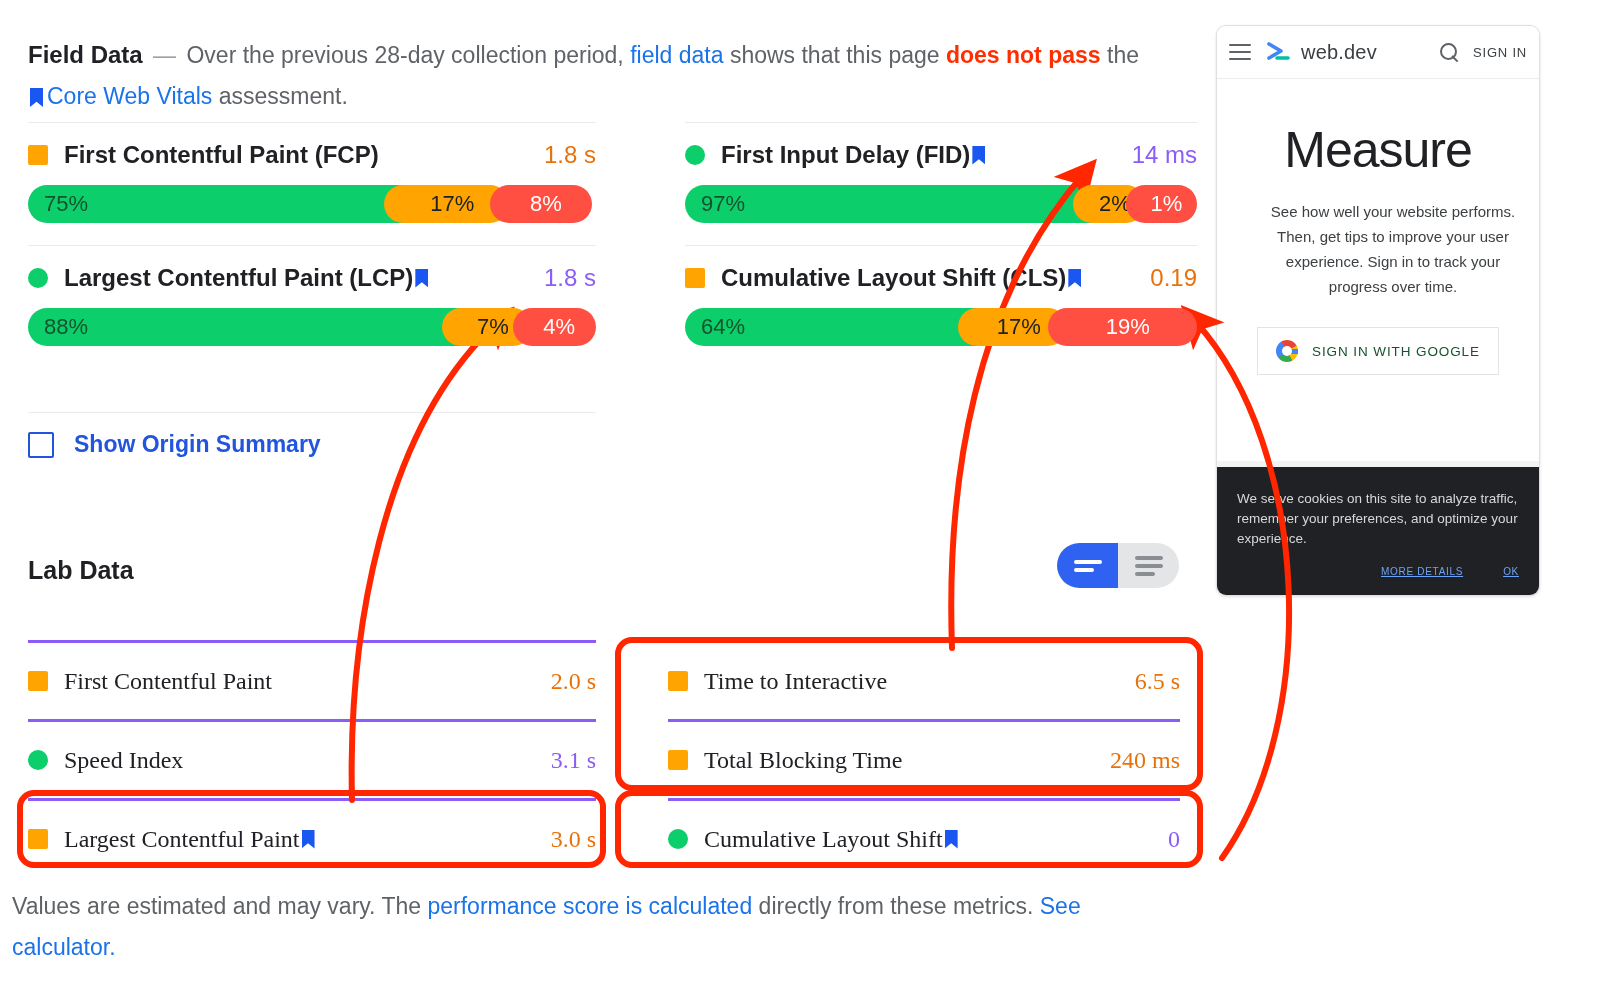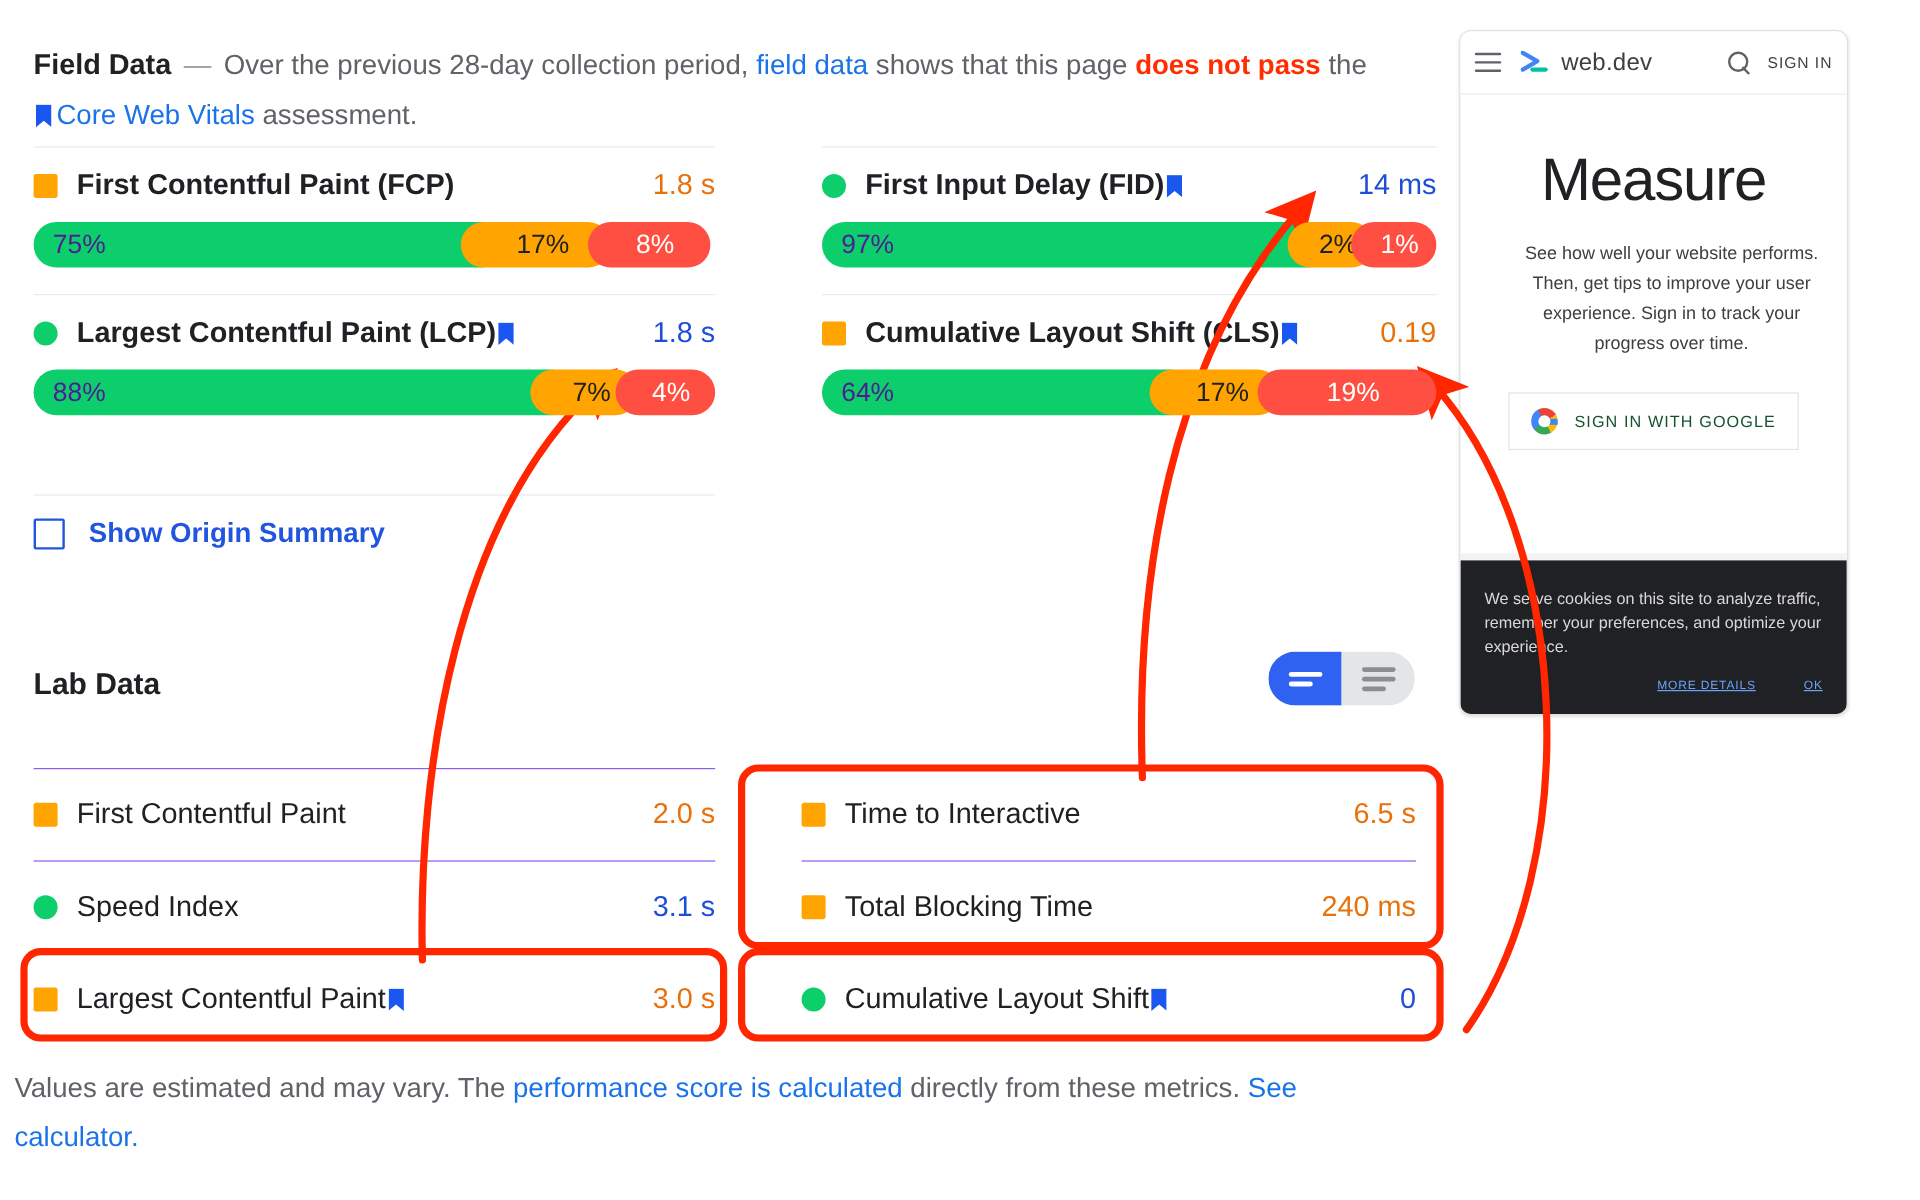--- a/index.html
+++ b/index.html
@@ -68,39 +68,39 @@
   .fm-name {
     font-size: 24px; font-weight: bold; color: #202124;
     white-space: nowrap;
   }
   .fm-val {
     margin-left: auto;
     font-size: 24px; font-weight: normal;
     white-space: nowrap;
   }
   .v-orange { color: #e8710a; }
-  .v-green  { color: #1d4ed8; }
+  .v-green  { color: #8b5cf6; }
 
   .bar {
     margin-top: 14px;
     height: 38px;
     display: flex;
     border-radius: 19px;
     overflow: visible;
     position: relative;
   }
   .seg {
     display: flex; align-items: center;
     font-size: 22px;
     font-weight: normal;
     height: 38px;
     box-sizing: border-box;
   }
   .seg.good {
-    background: #0cce6b; color: #4c1d95;
+    background: #0cce6b; color: #14532d;
     border-radius: 19px 0 0 19px;
     padding-left: 16px;
   }
   .seg.avg {
     background: #ffa400; color: #202124;
     border-radius: 19px;
     justify-content: center;
     margin-left: -19px;
     padding-left: 12px;
     z-index: 1;
@@ -160,23 +160,23 @@
   .lab-grid {
     position: absolute;
     left: 28px; top: 640px;
     width: 1150px;
     display: grid;
     grid-template-columns: 596px 556px;
   }
   .lb-cell.left  { padding-right: 28px; }
   .lb-cell.right { padding-left: 44px; }
   .lb-row {
-    border-top: 1px solid #8b5cf6;
+    border-top: 3px solid #8b5cf6;
     height: 76px;
-    display: flex; align-items: center;
+    display: flex; align-items: center; font-family: Liberation Serif, serif;
   }
   .lb-name { font-size: 24px; color: #202124; white-space: nowrap; }
   .lb-val  { margin-left: auto; font-size: 24px; white-space: nowrap; }
 
   
   .footer {
     position: absolute;
     left: 12px; top: 886px;
     width: 1080px;
     font-size: 23px;

